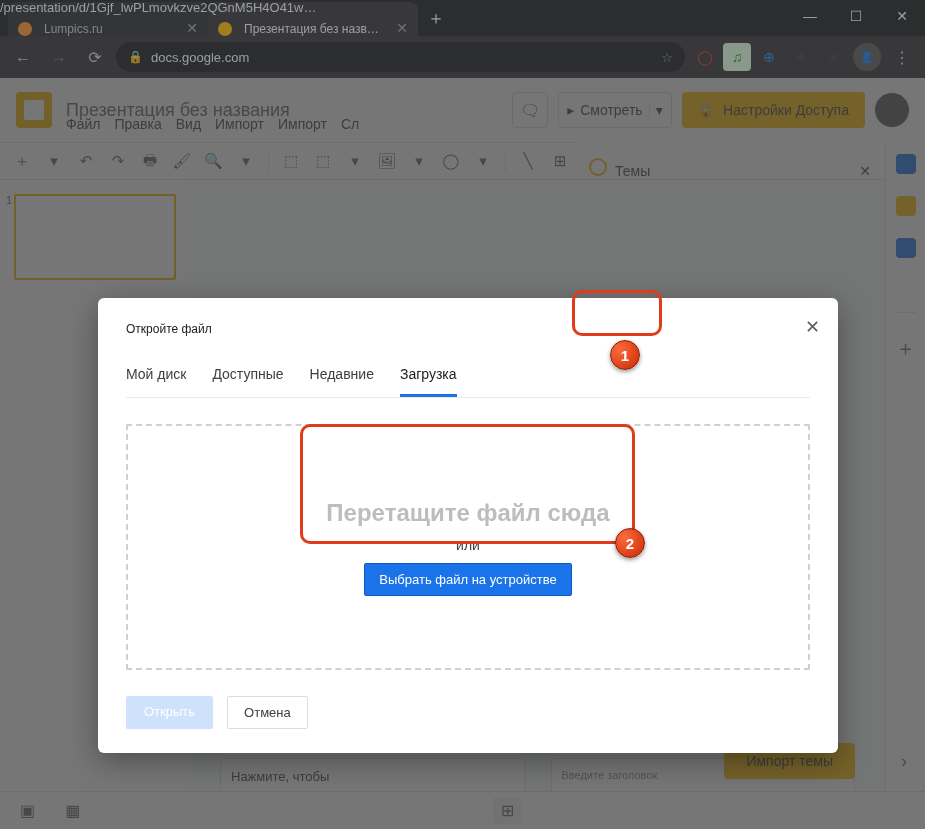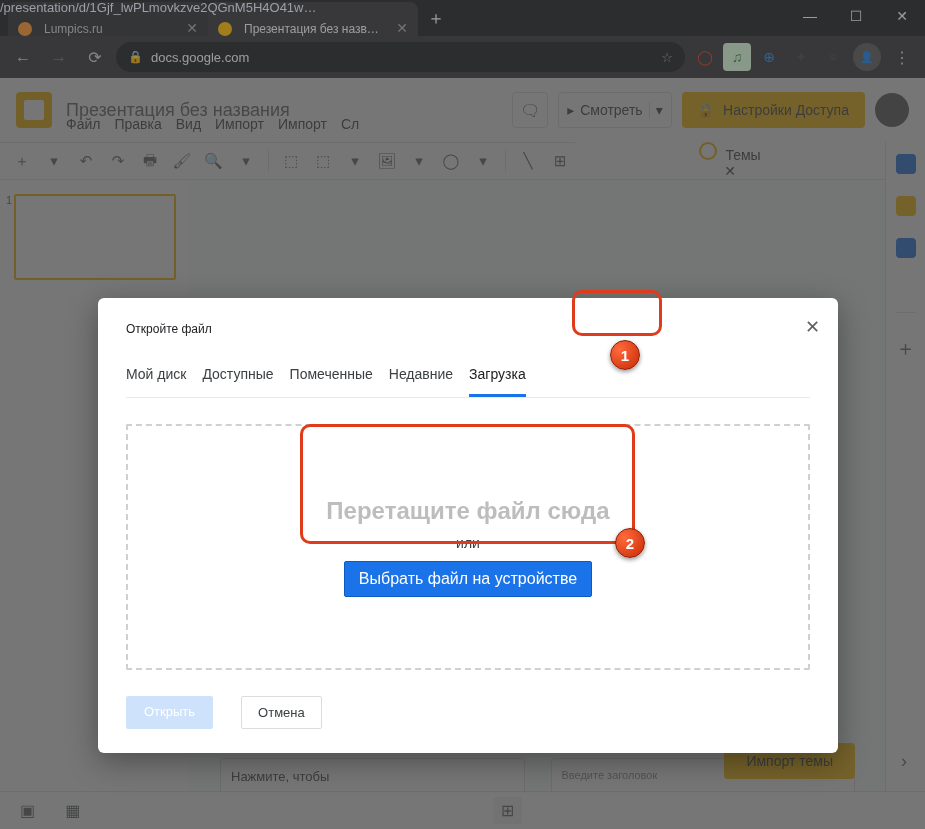--- a/index.html
+++ b/index.html
@@ -35,48 +35,48 @@
   .rhdr { margin-left:auto; display:flex; align-items:center; gap:10px;}
   .iconbtn { width:36px;height:36px;border:1px solid #dadce0;border-radius:4px;display:flex;align-items:center;justify-content:center; color:#5f6368;}
   .present { height:36px;border:1px solid #dadce0;border-radius:4px;display:flex;align-items:center;padding:0 8px;font-size:14px;color:#3c4043;gap:6px;}
   .sharebtn{height:36px;background:#fbbc04;border-radius:4px;padding:0 16px;display:flex;align-items:center;font-size:14px;color:#3c4043;gap:8px;}
   .avatar{width:34px;height:34px;border-radius:50%;background:#555;}
   
   .tbar{position:absolute;top:64px;left:0;right:0;height:38px;border-top:1px solid #e0e0e0;border-bottom:1px solid #e0e0e0;background:#fff;display:flex;align-items:center;padding:0 8px;gap:4px;}
   .tb{width:28px;height:28px;display:flex;align-items:center;justify-content:center;color:#5f6368;font-size:15px;}
   .tbsep{width:1px;height:22px;background:#e0e0e0;margin:0 4px;}
   
-  .themehdr{position:absolute;top:64px;right:40px;height:38px;width:310px;display:flex;align-items:center;justify-content:space-between;padding:0 14px;color:#3c4043;font-size:14px;border-bottom:1px solid #e0e0e0;background:#fff;flex-direction:column;}
+  .themehdr{position:absolute;top:64px;right:40px;height:38px;width:310px;display:flex;align-items:flex-end;justify-content:space-between;padding:0 14px;color:#3c4043;font-size:14px;border-bottom:1px solid #e0e0e0;background:#fff;}
   .themehdr .pal{width:18px;height:18px;border-radius:50%;border:2px solid #f4b400;display:inline-flex;margin-right:8px;}
   
   .sidepanel{position:absolute;top:64px;right:0;width:40px;bottom:0;background:#fff;border-left:1px solid #e0e0e0;display:flex;flex-direction:column;align-items:center;padding-top:12px;gap:22px;}
   .spicon{width:20px;height:20px;border-radius:4px;}
   
   .thumbcol{position:absolute;top:102px;left:0;width:190px;bottom:38px;background:#fff;}
   .thumb{margin:14px 14px; border:2px solid #f4b400; background:#fff;height:86px;border-radius:2px;}
   .thumbnum{position:absolute;left:6px;top:14px;font-size:11px;color:#5f6368;}
   
   .btbar{position:absolute;left:0;right:0;bottom:0;height:38px;background:#fff;border-top:1px solid #e0e0e0;display:flex;align-items:center;padding:0 20px;gap:30px;}
   
   .strip{position:absolute;left:190px;right:40px;top:680px;height:90px;display:flex;gap:26px;padding:0 30px;}
   .card{flex:1;background:#fff;border:1px solid #dadce0;border-radius:4px;padding:10px;font-size:13px;color:#3c4043;}
   .importbtn{position:absolute;right:70px;bottom:50px;height:36px;background:#fbbc04;border-radius:4px;padding:0 22px;display:flex;align-items:center;font-size:14px;color:#3c4043;}
   .chevr{position:absolute;right:8px;bottom:50px;width:26px;height:36px;display:flex;align-items:center;justify-content:center;color:#5f6368;font-size:18px;}
   
   .dialog{position:absolute;z-index:10;left:98px;top:220px;width:740px;background:#fff;border-radius:6px;box-shadow:0 8px 30px rgba(0,0,0,.35);padding:24px 28px;}
   .dlgtitle{font-size:12px;color:#202124;}
   .dlgclose{position:absolute;right:18px;top:18px;color:#5f6368;font-size:18px;}
-  .dlgtabs{display:flex;gap:16px;margin-top:22px;font-size:14px;color:#3c4043;border-bottom:1px solid #e8eaed;}
+  .dlgtabs{display:flex;gap:26px;margin-top:22px;font-size:14px;color:#3c4043;border-bottom:1px solid #e8eaed;}
   .dlgtab{padding:8px 0 12px;}
   .dlgtab.active{color:#202124;border-bottom:3px solid #1a73e8;font-weight:500;}
   .droparea{margin-top:26px;border:2px dashed #d0d0d0;border-radius:2px;height:246px;display:flex;flex-direction:column;align-items:center;justify-content:center;gap:10px;}
   .dragtxt{font-size:24px;color:#bdbdbd;font-weight:700;}
   .or{font-size:14px;color:#404040;}
-  .pickbtn{background:#1a73e8;color:#fff;font-size:16px;font-weight:500;padding:8px 14px;border:1px solid #0d5bc2;border-radius:2px;}
-  .dlgactions{display:flex;gap:28px;margin-top:26px;}
+  .pickbtn{background:#1a73e8;color:#fff;font-size:13px;font-weight:500;padding:8px 14px;border:1px solid #0d5bc2;border-radius:2px;}
+  .dlgactions{display:flex;gap:14px;margin-top:26px;}
   .openbtn{background:#cfe2fb;color:#fff;font-size:13px;font-weight:500;padding:8px 18px;border-radius:2px;}
   .cancelbtn{background:#fff;border:1px solid #dadce0;color:#3c4043;font-size:13px;padding:8px 16px;border-radius:2px;}
   
   .ann-box{position:absolute;border:3px solid #e03b1a;border-radius:10px;z-index:20;pointer-events:none;}
   .ann-num{position:absolute;width:30px;height:30px;border-radius:50%;background:radial-gradient(circle at 30% 30%,#ff6a3c,#c82a06);color:#fff;font-size:15px;font-weight:700;display:flex;align-items:center;justify-content:center;z-index:21;box-shadow:0 2px 4px rgba(0,0,0,.4);pointer-events:none;border:1px solid #8a1e04;}
 </style>
 </head>
 <body>
 
 <div class="window">
@@ -211,21 +211,20 @@
     </div>
 
     <div class="dim"></div>
 
     <div class="dialog">
       <div class="dlgtitle">Откройте файл</div>
       <div class="dlgclose">✕</div>
       <div class="dlgtabs" id="dlgtabs">
           <div class="dlgtab">Мой диск</div>
           <div class="dlgtab">Доступные</div>
-          <div class="dlgtab">Помеченные</div>
           <div class="dlgtab">Недавние</div>
           <div class="dlgtab active">Загрузка</div>
         </div>
       <div class="droparea">
         <div class="dragtxt">Перетащите файл сюда</div>
         <div class="or">или</div>
         <div class="pickbtn">Выбрать файл на устройстве</div>
       </div>
       <div class="dlgactions">
         <div class="openbtn">Открыть</div>

